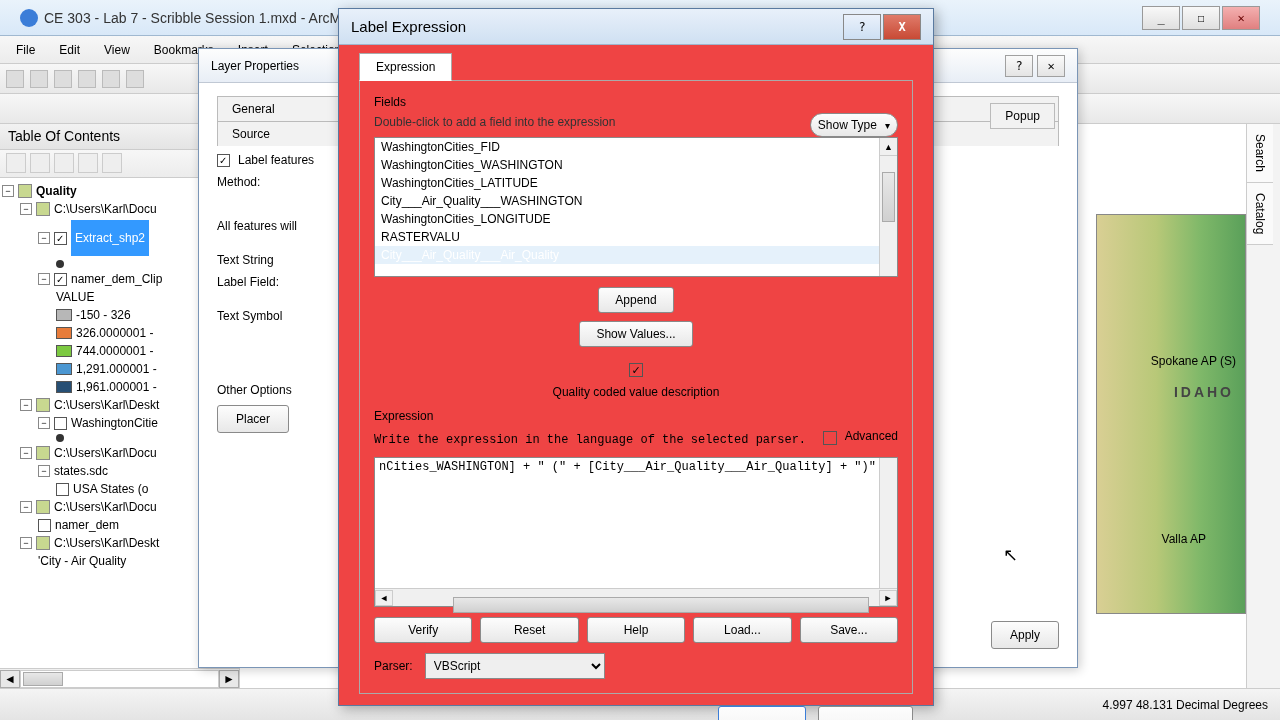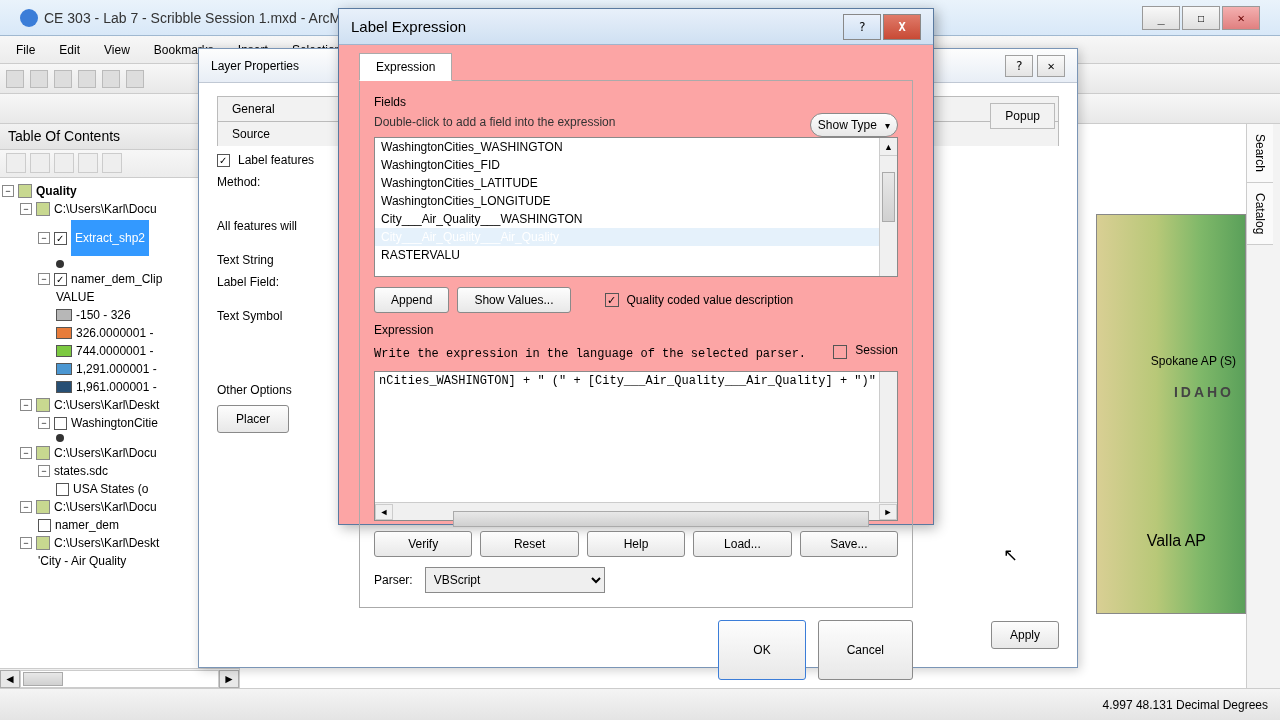--- a/index.html
+++ b/index.html
@@ -40,60 +40,60 @@
 .toc-scroll { position:absolute; bottom:0; left:0; right:0; height:20px; background:#f0f0f0; border-top:1px solid #ccc; display:flex; align-items:center;}
 .toc-scroll button { width:20px; height:18px; border:1px solid #aaa; background:#e8e8e8;}
 .toc-scroll .track { flex:1; height:18px; background:#fff; border:1px solid #ccc; position:relative;}
 .toc-scroll .thumb { position:absolute; left:2px; width:40px; height:14px; top:1px; background:linear-gradient(#e8e8e8,#d0d0d0); border:1px solid #aaa;}
 
 
 .maparea { position:absolute; left:240px; right:34px; top:124px; bottom:32px; background:#fff;}
 .maparea .terrain { position:absolute; right:0; top:90px; width:150px; height:400px; background:linear-gradient(90deg,#d9cf94,#b8c878 40%,#7fb869 70%,#5aa05a); border:1px solid #888;}
 .maparea .label1 { position:absolute; right:10px; top:230px; font-size:12px; }
 .maparea .label2 { position:absolute; right:12px; top:260px; font-size:14px; font-weight:bold; letter-spacing:3px; color:#444;}
-.maparea .label3 { position:absolute; right:40px; top:408px; font-size:16px;}
+.maparea .label3 { position:absolute; right:40px; top:408px; font-size:12px;}
 .side-tabs { position:absolute; right:0; top:124px; width:34px; bottom:32px; background:#f3f3f3; border-left:1px solid #ccc;}
 .side-tab { writing-mode: vertical-rl; padding:10px 6px; border-bottom:1px solid #ccc; font-size:12px; background:#fafafa;}
 .statusbar { position:absolute; bottom:0; left:0; right:0; height:32px; background:linear-gradient(#f4f4f4,#e4e4e4); border-top:1px solid #ccc; display:flex; align-items:center; justify-content:flex-end; padding:0 12px; font-size:13px;}
 
 
 .layerprops { position:absolute; left:198px; top:48px; width:880px; height:620px; background:#fff; border:1px solid #7a95b6; box-shadow:2px 2px 10px rgba(0,0,0,.2);}
 .lp-title { height:34px; background:linear-gradient(#fdfdfd,#e8eef6); display:flex; align-items:center; padding:0 12px; border-bottom:1px solid #c0c8d4; font-size:14px;}
 .lp-title .spacer{flex:1;}
 .lp-title .dbtn{width:28px;height:22px;border:1px solid #a0a0a0;background:linear-gradient(#fafafa,#e4e4e4);margin-left:4px;display:flex;align-items:center;justify-content:center;font-family:monospace;}
 .lp-body { padding:12px 18px;}
 .lp-tab { padding:5px 14px; border:1px solid #bbb; border-bottom:none; background:#f2f2f2; position:relative; top:1px;}
 .lp-popup { position:absolute; right:22px; top:54px; padding:5px 14px; border:1px solid #bbb; background:#f2f2f2;}
 .lp-row { display:flex; align-items:center; gap:8px; margin:8px 0;}
 .lp-label { min-width:78px;}
 .lp-btn { padding:6px 18px; border:1px solid #8a8a8a; background:linear-gradient(#fdfdfd,#e8e8e8); border-radius:3px;}
 .lp-apply { position:absolute; right:18px; bottom:18px;}
 
 
-.labeldlg { position:absolute; left:338px; top:8px; width:596px; height:517px; background:#fca5a5; border:1px solid #5a7aa0; box-shadow:3px 3px 12px rgba(0,0,0,.3);}
+.labeldlg { position:absolute; left:338px; top:8px; width:596px; height:698px; background:#ef4444; border:1px solid #5a7aa0; box-shadow:3px 3px 12px rgba(0,0,0,.3);}
 .ld-title { height:36px; background:linear-gradient(#e8f0fa,#cfe0f2); display:flex; align-items:center; padding:0 12px; border-bottom:1px solid #a0b4cc;}
 .ld-title span { font-size:15px; flex:1;}
 .ld-title .dbtn{width:38px;height:26px;border:1px solid #888;margin-left:2px;display:flex;align-items:center;justify-content:center;font-family:monospace;}
 .ld-title .help{background:linear-gradient(#eaf1fb,#cddff3);}
 .ld-title .close{background:linear-gradient(#e07b6a,#c84a35);color:#fff;font-weight:bold;}
 .ld-body { padding: 8px 20px 12px;}
 .ld-tab { display:inline-block; padding:6px 16px; border:1px solid #aaa; border-bottom:1px solid #fff; background:#fff; position:relative; z-index:2;}
 .ld-frame { border:1px solid #aaa; margin-top:-1px; padding:10px 14px 14px;}
 .ld-section { font-size:12px; margin: 4px 0 6px;}
 .ld-hint { font-size:12px; color:#333; margin-bottom:8px;}
 .showtype { float:right; padding:4px 7px; border:1px solid #8a8a8a; background:linear-gradient(#fdfdfd,#e8e8e8); border-radius:12px; position:relative; top:-24px;}
 .showtype::after{content:"▾"; margin-left:8px; font-size:10px;}
 .fieldlist { border:1px solid #8a8a8a; height:140px; background:#fff; position:relative;}
 .fieldlist .items { position:absolute; left:0; right:18px; top:0; bottom:0; overflow:hidden;}
 .fieldlist .item { padding:2px 6px;}
 .fieldlist .item.sel { background:#e5f1fb;}
 .fieldlist .sbar { position:absolute; right:0; top:0; bottom:0; width:18px; background:#f0f0f0; border-left:1px solid #ccc;}
 .fieldlist .sbar .arrow{height:18px;border-bottom:1px solid #ccc;display:flex;align-items:center;justify-content:center;font-size:9px;}
 .fieldlist .sbar .thumb{position:absolute;top:34px;left:2px;right:2px;height:50px;background:linear-gradient(#e8e8e8,#d0d0d0);border:1px solid #aaa;}
-.btnrow { display:flex; align-items:center; gap:8px; margin:10px 0;}
+.btnrow { display:flex; align-items:center; gap:8px; margin:10px 0;flex-direction:column;}
 .dbtn2 { padding:5px 16px; border:1px solid #8a8a8a; background:linear-gradient(#fdfdfd,#e8e8e8); border-radius:3px;}
 .chkbox { width:14px; height:14px; border:1px solid #555; display:inline-flex; align-items:center; justify-content:center; font-size:11px;}
 .exprhint { font-size:12px; margin:4px 0;}
 .advrow { display:flex; align-items:flex-start; gap:8px;}
 .advrow .left { flex:1;font-family:Liberation Mono, monospace;}
 .exprbox { border:1px solid #8a8a8a; height:150px; background:#fff; position:relative; margin-top:6px;}
 .exprbox .content { position:absolute; left:4px; right:18px; top:2px; font-family: "Courier New", monospace; font-size:12px; white-space:nowrap;}
 .exprbox .sbar { position:absolute; right:0; top:0; bottom:18px; width:18px; background:#f0f0f0; border-left:1px solid #ccc;}
 .exprbox .hsbar { position:absolute; left:0; right:0; bottom:0; height:18px; background:#f0f0f0; border-top:1px solid #ccc; display:flex; align-items:center;}
 .exprbox .hsbar .ar{width:18px;height:16px;display:flex;align-items:center;justify-content:center;font-size:9px;border:1px solid #ccc;}
@@ -311,45 +311,45 @@
     <div class="dbtn close">X</div>
   </div>
   <div class="ld-body">
     <div class="ld-tab">Expression</div>
     <div class="ld-frame">
       <div class="ld-section">Fields</div>
       <div class="ld-hint">Double-click to add a field into the expression</div>
       <div class="showtype"><span>Show Type</span></div>
       <div class="fieldlist">
         <div class="items">
+          <div class="item">WashingtonCities_FID</div>
           <div class="item">WashingtonCities_WASHINGTON</div>
-          <div class="item">WashingtonCities_FID</div>
           <div class="item">WashingtonCities_LATITUDE</div>
+          <div class="item">City___Air_Quality___WASHINGTON</div>
           <div class="item">WashingtonCities_LONGITUDE</div>
-          <div class="item">City___Air_Quality___WASHINGTON</div>
+          <div class="item">RASTERVALU</div>
           <div class="item sel">City___Air_Quality___Air_Quality</div>
-          <div class="item">RASTERVALU</div>
         </div>
         <div class="sbar">
           <div class="arrow">▲</div>
           <div class="thumb"></div>
         </div>
       </div>
       <div class="btnrow">
         <button class="dbtn2">Append</button>
         <button class="dbtn2">Show Values...</button>
         <span style="width:18px;"></span>
         <span class="chkbox">✓</span>
         <span>Quality coded value description</span>
       </div>
       <div class="ld-section">Expression</div>
       <div class="advrow">
         <div class="left exprhint">Write the expression in the language of the selected parser.</div>
         <span class="chkbox" style="margin-top:2px;"></span>
-        <span>Session</span>
+        <span>Advanced</span>
       </div>
       <div class="exprbox">
         <div class="content">nCities_WASHINGTON] + " (" + [City___Air_Quality___Air_Quality]  + ")"</div>
         <div class="sbar"></div>
         <div class="hsbar">
           <div class="ar">◄</div>
           <div class="tr">
               <div class="th"></div>
             </div>
           <div class="ar">►</div>

